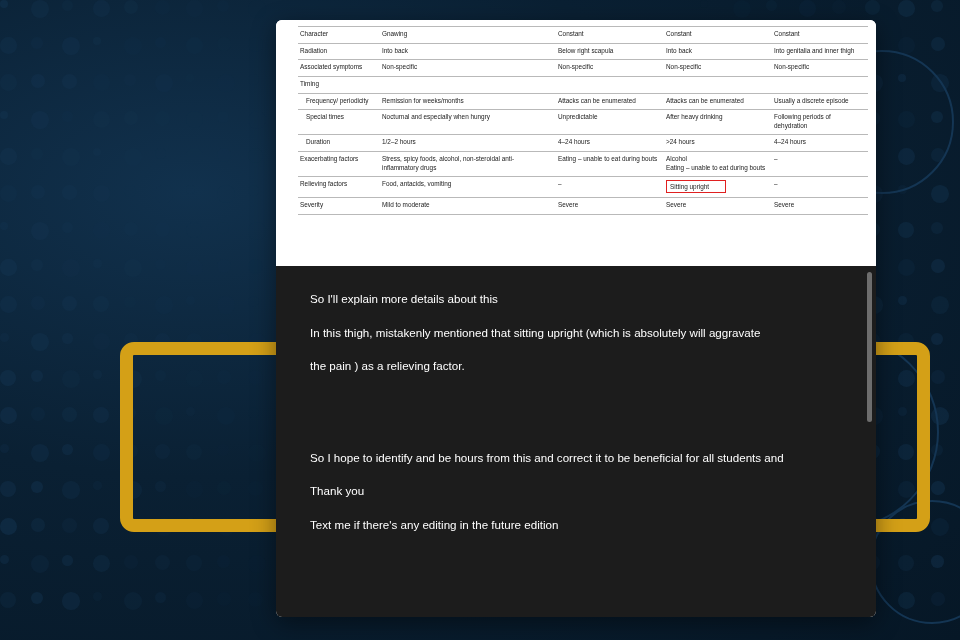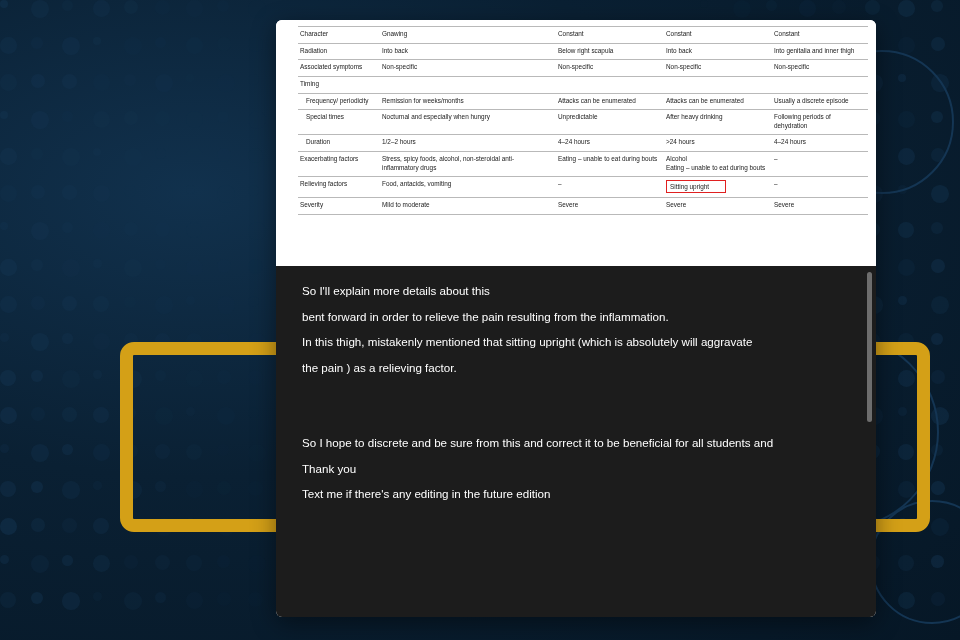--- a/index.html
+++ b/index.html
@@ -118,21 +118,21 @@
     height: 351px;
     background: #1c1c1c;
     color: #ffffff;
     font-size: 11.6px;
     line-height: 25.5px;
     padding: 12px 26px 0 26px;
     box-sizing: border-box;
     font-family: "Liberation Sans", sans-serif;
   }
   #doc-body p {
-    margin: 0;
+    margin: 8px;
     white-space: nowrap;
   }
   #doc-body p.spacer {
     height: 50px;
   }
   
   #scroll-track {
     position: absolute;
     right: 2px;
     top: 0;
@@ -535,25 +535,24 @@
             <td class="c5">Severe</td>
           </tr>
         </tbody>
     </table>
   </div>
   <div id="table-shadow"></div>
 
   <div id="doc-body">
     <div id="paras">
         <p>So I'll explain more details about this</p>
-        <p>bent forward in order to relieve the pain resulting from the inflammation.</p>
         <p>In this thigh, mistakenly mentioned that sitting upright (which is absolutely will aggravate</p>
         <p>the pain ) as a relieving factor.</p>
         <p class="spacer">&nbsp;</p>
-        <p>So I hope to discrete and be sure from this and correct it to be beneficial for all students and</p>
+        <p>So I hope to identify and be hours from this and correct it to be beneficial for all students and</p>
         <p>Thank you</p>
         <p>Text me if there's any editing in the future edition</p>
       </div>
     <div id="scroll-track">
       <div id="scroll-thumb"></div>
     </div>
   </div>
 
 </div>
 

